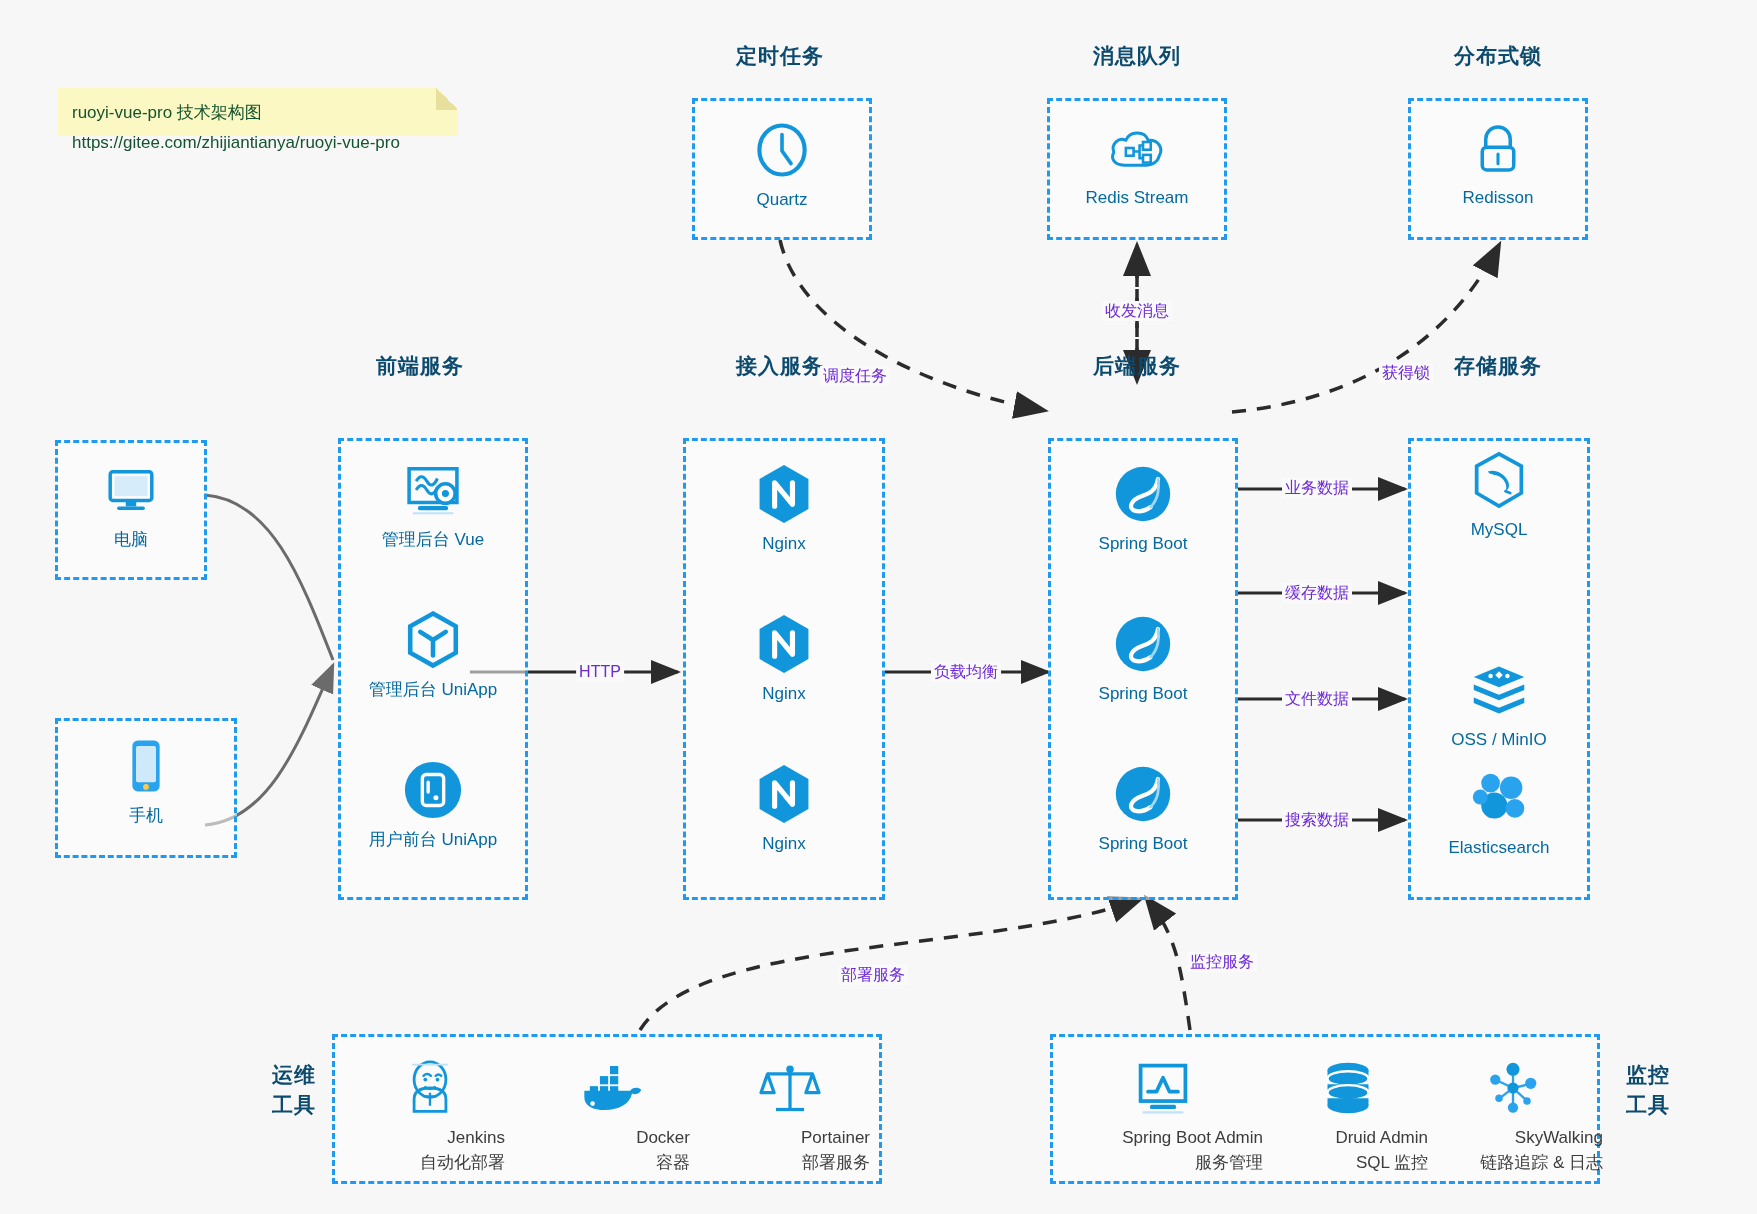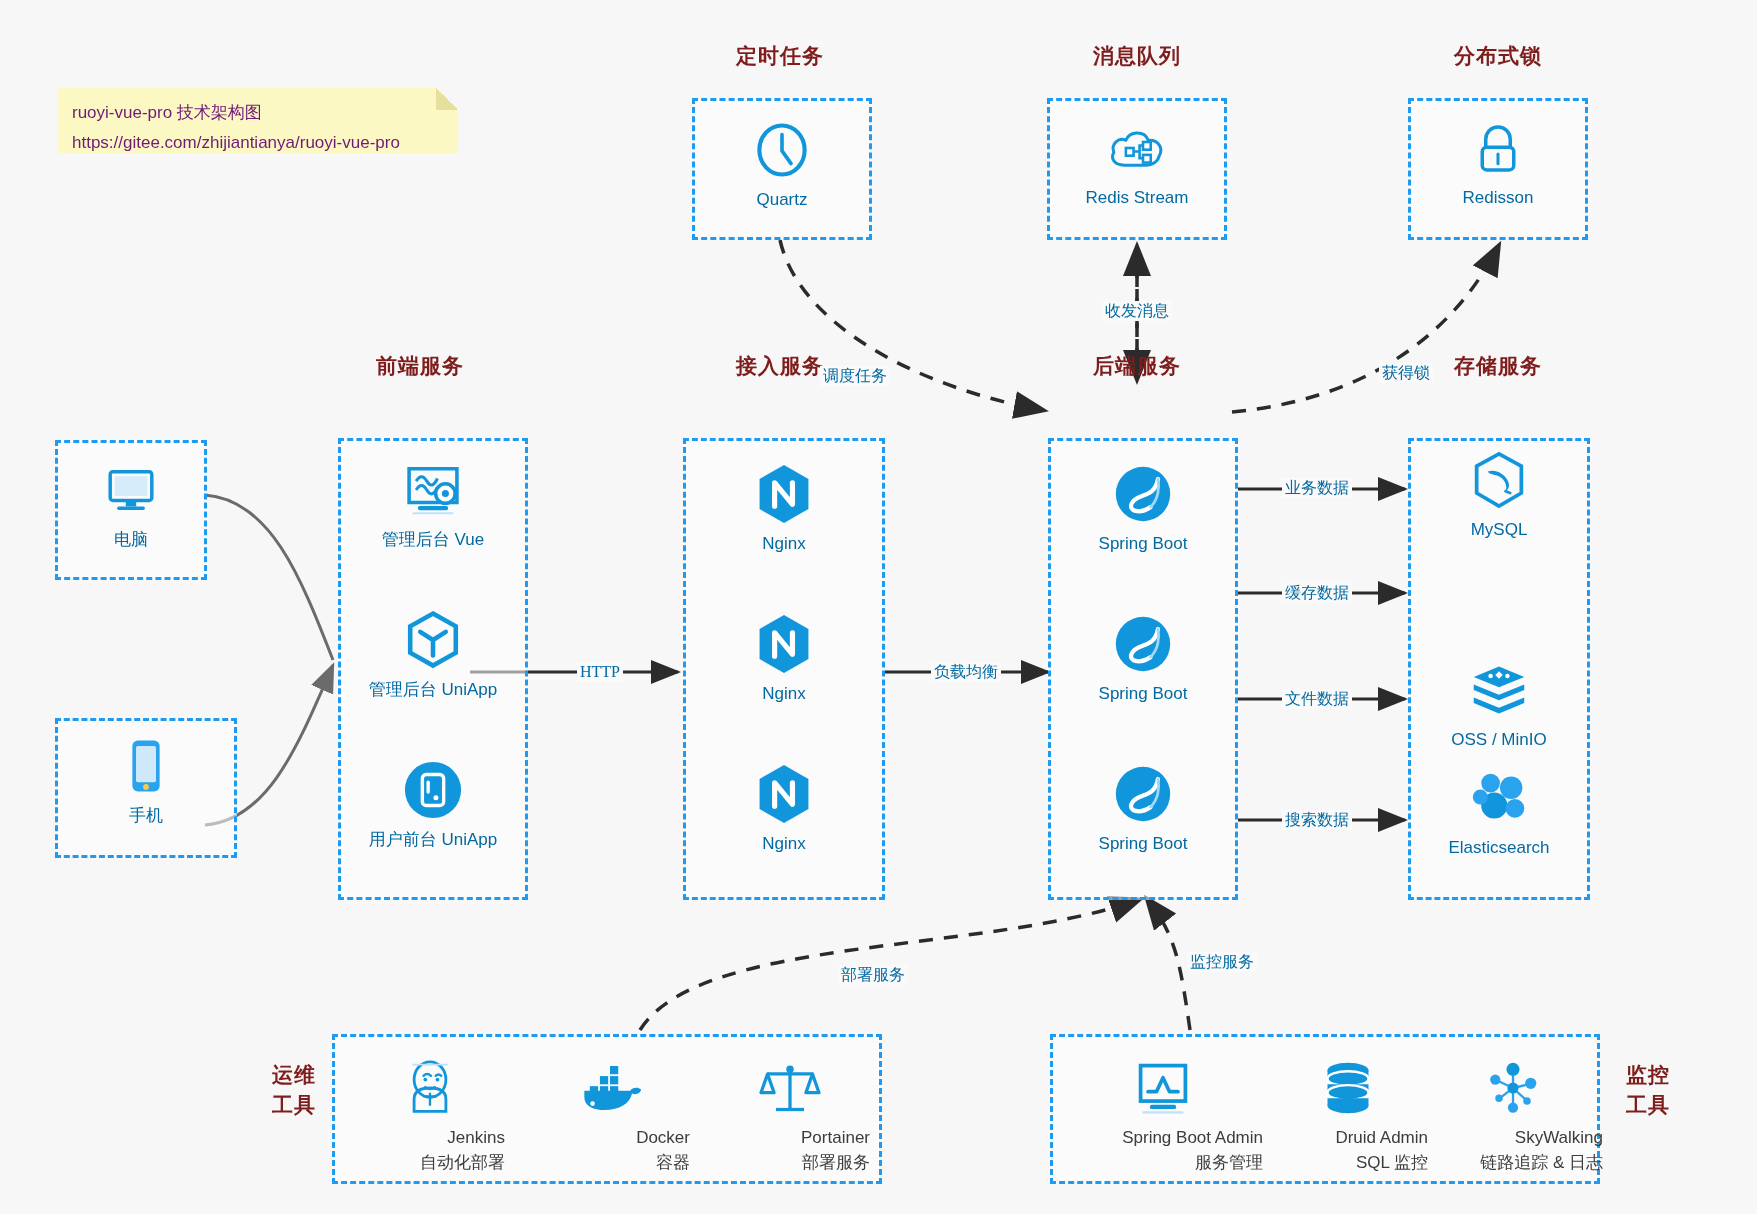--- a/index.html
+++ b/index.html
@@ -9,42 +9,42 @@
     font-family:"Liberation Sans","DejaVu Sans",sans-serif;
     position:relative;
     overflow:hidden;
     color:#3c3c3c;
   }
   #canvas{position:absolute;inset:0;}
   svg.wires{position:absolute;left:0;top:0;width:1757px;height:1214px;pointer-events:none;}
 
   
   .note{
-    position:absolute;left:58px;top:88px;width:400px;height:65px;
+    position:absolute;left:58px;top:88px;width:400px;height:48px;
     background:#fcf8c4;
     padding:10px 14px 0 14px;
     box-sizing:border-box;
-    font-size:17px;line-height:30px;color:#701a75;
+    font-size:17px;line-height:30px;color:#14532d;
     white-space:nowrap;
   }
   .note .fold{
     position:absolute;right:0;top:0;width:22px;height:22px;
     background:linear-gradient(225deg,#f7f7f7 50%,#e6e09c 50%);
   }
 
   
   .box{
     position:absolute;
     border:3px dashed #1e9bf0;
     background:rgba(255,255,255,0.55);
     box-sizing:border-box;
   }
   .grp-title{
     position:absolute;
-    color:#7f1d1d;
+    color:#0c4a6e;
     font-weight:bold;
     font-size:21px;
     text-align:center;
     white-space:nowrap;
     letter-spacing:1px;
   }
   .grp-title.side{line-height:30px;}
 
   
   .node{
@@ -63,27 +63,26 @@
   
   .hnode{position:absolute;text-align:right;top:20px;}
   .hnode .ico{height:62px;display:flex;align-items:center;justify-content:center;}
   .hnode .lbl{margin-top:6px;font-size:17px;white-space:nowrap;line-height:25px;}
   .hnode .lbl2{font-size:17px;white-space:nowrap;line-height:25px;}
 
   
   .elabel{
     position:absolute;
     font-size:16px;
-    color:#0369a1;
+    color:#6d28d9;
     background:#fafafa;
     padding:0 3px;
     white-space:nowrap;
     transform:translate(-50%,-50%);
     line-height:20px;
-    font-family:Liberation Serif, serif;
   }
 </style>
 </head>
 <body>
 
 <div id="canvas">
 
   <svg class="wires" viewBox="0 0 1757 1214">
     <defs>
       <marker id="arrowSolid" markerWidth="11" markerHeight="11" refX="9" refY="4" orient="auto">

